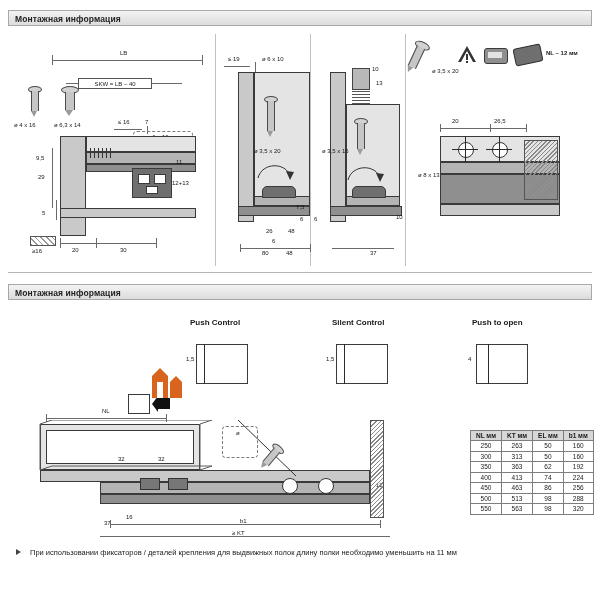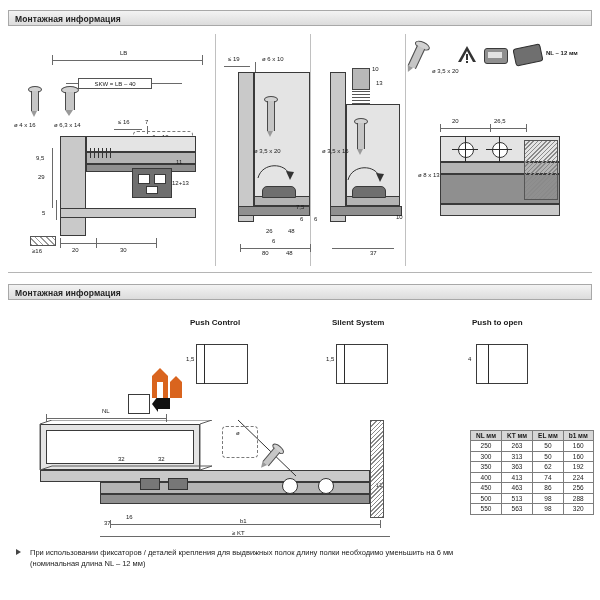--- a/index.html
+++ b/index.html
@@ -316,21 +316,21 @@
 
   <div class="hrule" style="top:272px;"></div>
 
   <div class="sec-head" id="sec2">
     <span>Монтажная информация</span>
   </div>
 
   <div>
 
     <div class="lbl b" style="left:190px;top:318px;font-size:8px;">Push Control</div>
-    <div class="lbl b" style="left:332px;top:318px;font-size:8px;">Silent System</div>
+    <div class="lbl b" style="left:332px;top:318px;font-size:8px;">Silent Control</div>
     <div class="lbl b" style="left:472px;top:318px;font-size:8px;">Push to open</div>
 
     <div class="box" style="left:196px;top:344px;width:52px;height:40px;background:#fff;"></div>
     <div class="ln lnv" style="left:204px;top:344px;height:40px;"></div>
     <div class="lbl" style="left:186px;top:356px;">1,5</div>
 
     <div class="box" style="left:336px;top:344px;width:52px;height:40px;background:#fff;"></div>
     <div class="ln lnv" style="left:344px;top:344px;height:40px;"></div>
     <div class="lbl" style="left:326px;top:356px;">1,5</div>
 
@@ -452,17 +452,16 @@
         <td>550</td>
         <td>563</td>
         <td>98</td>
         <td>320</td>
       </tr>
     </tbody>
   </table>
 
   <div class="note-arrow"></div>
   <div class="note">
-    <div>При использовании фиксаторов / деталей крепления для выдвижных полок длину полки необходимо уменьшить на 6 мм</div>
-    <div>(номинальная длина NL – 12 мм)</div>
+    <div>При использовании фиксаторов / деталей крепления для выдвижных полок длину полки необходимо уменьшить на 11 мм</div>
   </div>
 
 </div>
 
 </body></html>

